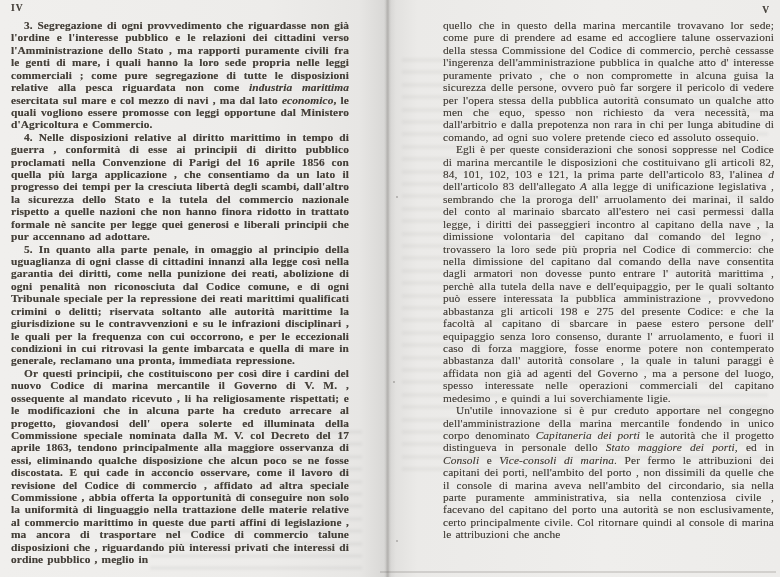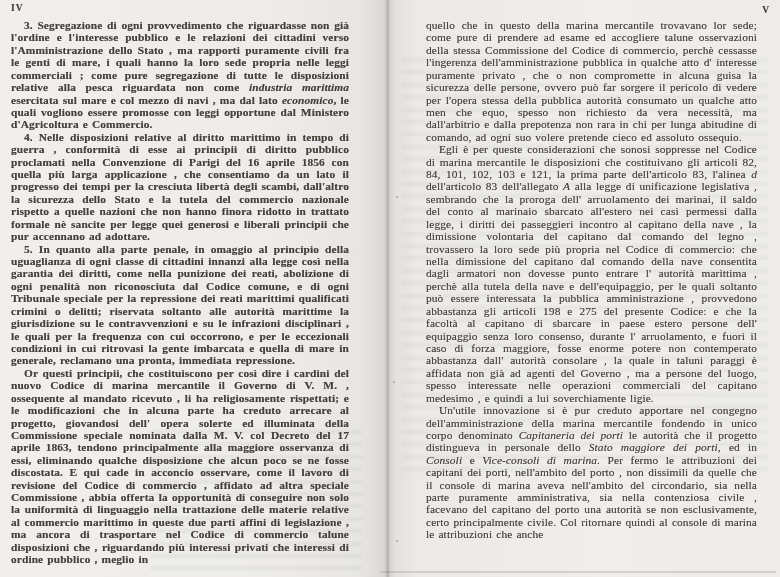--- a/index.html
+++ b/index.html
@@ -33,21 +33,21 @@
   .pagenum-right { right: 10px; top: 5px; }
   .textcol {
     position: absolute; top: 19px; z-index: 2;
     text-align: justify; font-size: 11.4px; line-height: 12.42px;
     color: #454039; letter-spacing: 0.1px; word-spacing: 1.1px;
     text-shadow: 0 0 0.6px rgba(69,64,57,0.5);
   }
   .textcol p { margin: 0; padding: 0; }
   .textcol p.indent { text-indent: 13px; }
   .col-left  { left: 11px;  width: 338px; font-weight: bold; }
-  .col-right { left: 426px; width: 331px; }
+  .col-right { left: 443px; width: 331px; }
   .bleed {
     position: absolute; z-index: 1; pointer-events: none; filter: blur(1.3px);
   }
   .bleed-right {
     left: 402px; top: 58px; width: 366px; height: 420px;
     background: repeating-linear-gradient(180deg,
       rgba(110,104,98,0.055) 0px, rgba(110,104,98,0.055) 4px,
       rgba(110,104,98,0) 4px, rgba(110,104,98,0) 12.4px);
   }
   .bleed-left {

